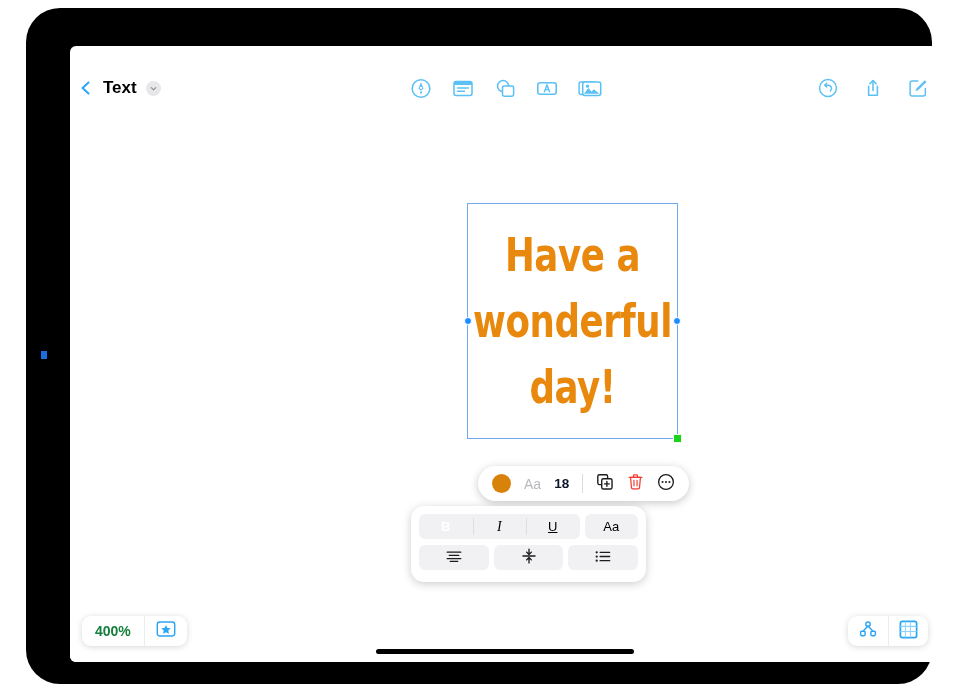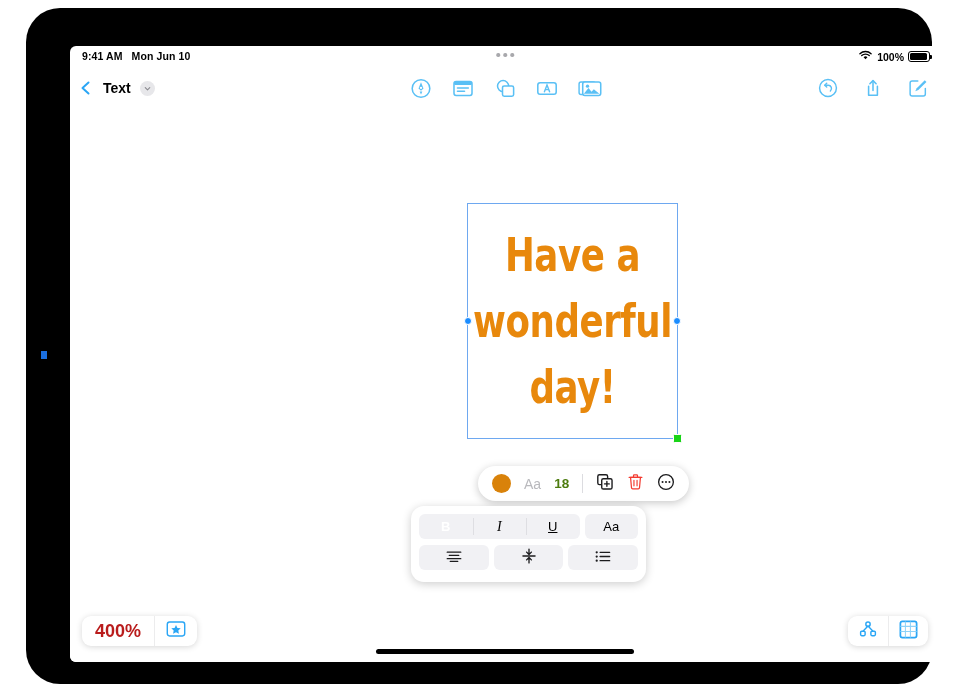--- a/index.html
+++ b/index.html
@@ -20,21 +20,21 @@
   .multitask{position:absolute;left:50%;top:7px;transform:translateX(-50%);display:flex;gap:3.5px;}
   .multitask i{width:3.5px;height:3.5px;border-radius:50%;background:#a8a8ac;display:block;}
   .batt{position:relative;width:22px;height:11px;border:1.2px solid #000;border-radius:3px;box-sizing:border-box;}
   .batt::after{content:"";position:absolute;right:-3.2px;top:3px;width:1.8px;height:4px;background:#000;border-radius:0 1px 1px 0;}
   .batt i{position:absolute;left:1.3px;top:1.3px;bottom:1.3px;width:17px;background:#000;border-radius:1.5px;display:block;}
 
   
   .navbar{position:absolute;left:0;top:22px;width:870px;height:40px;}
   .nav-left{position:absolute;left:8px;top:0;height:40px;display:flex;align-items:center;gap:9px;}
   .chev-back{width:16px;height:16px;display:block;}
-  .doc-title{font-size:14px;font-weight:bold;color:#000;}
+  .doc-title{font-size:17px;font-weight:bold;color:#000;}
   .title-chev{width:15px;height:15px;border-radius:50%;background:#e7e7ea;display:flex;align-items:center;justify-content:center;}
   .nav-center{position:absolute;left:50%;top:0;transform:translateX(-50%);height:40px;display:flex;align-items:center;gap:19px;}
   .nav-right{position:absolute;right:10px;top:0;height:40px;display:flex;align-items:center;gap:22px;}
   .tbi{width:23px;height:23px;display:block;cursor:pointer;}
 
   
   .canvas{position:absolute;left:0;top:62px;width:870px;height:554px;background:#fff;overflow:hidden;}
 
   
   .selbox{position:absolute;left:397px;top:95px;width:211px;height:236px;
@@ -49,21 +49,21 @@
     color:#e8880c;font-weight:bold;font-size:46px;line-height:1.44;
     text-align:center;letter-spacing:-0.5px;
     font-family:"Liberation Sans Narrow","DejaVu Sans Condensed","Liberation Sans",sans-serif;
     transform:scaleX(0.86);}
 
   
   .ctxbar{position:absolute;left:408px;top:358px;height:35px;background:#fff;border-radius:18px;
     box-shadow:0 2px 9px rgba(0,0,0,.22);display:flex;align-items:center;padding:0 14px;gap:13px;}
   .ctxbar .swatch{width:19px;height:19px;border-radius:50%;background:#d9820a;cursor:pointer;}
   .ctxbar .aa{font-size:14px;color:#b9b9bd;font-weight:normal;cursor:pointer;}
-  .ctxbar .fsz{font-size:13.5px;color:#4d7c0f;font-weight:bold;cursor:pointer;}
+  .ctxbar .fsz{font-size:13.5px;color:#0f172a;font-weight:bold;cursor:pointer;}
   .ctxbar .sep{width:1px;height:19px;background:#dcdce0;}
   .ctxarrow{position:absolute;left:463px;top:390px;width:0;height:0;
     border-left:8px solid transparent;border-right:8px solid transparent;border-top:8px solid #fff;}
 
   
   .fmtpanel{position:absolute;left:341px;top:398px;width:235px;height:76px;background:#fff;
     border-radius:13px;box-shadow:0 2px 10px rgba(0,0,0,.2);padding:8px;box-sizing:border-box;}
   .fmtrow{display:flex;gap:5px;}
   .fmtrow+.fmtrow{margin-top:6px;}
   .fbtn{flex:1;height:25px;background:#f1f1f4;border-radius:6px;display:flex;align-items:center;
@@ -73,21 +73,21 @@
   .fbtn.i{font-style:italic;font-family:"Liberation Serif",serif;font-size:14px;}
   .fbtn.u{text-decoration:underline;}
   .fgroup{flex:3;display:flex;background:#f1f1f4;border-radius:6px;overflow:hidden;}
   .fgroup .fbtn{border-radius:0;background:transparent;position:relative;}
   .fgroup .fbtn+.fbtn::before{content:"";position:absolute;left:0;top:4px;bottom:4px;width:1px;background:#dedee2;}
   .fgroup .fbtn.active::before{display:none;}
 
   
   .zoompill{position:absolute;left:12px;bottom:16px;height:30px;background:#fff;border-radius:9px;
     box-shadow:0 1px 6px rgba(0,0,0,.16);display:flex;align-items:center;}
-  .zoompill .zv{padding:0 13px;font-size:18px;color:#b91c1c;font-weight:bold;cursor:pointer;}
+  .zoompill .zv{padding:0 13px;font-size:14px;color:#15803d;font-weight:bold;cursor:pointer;}
   .zoompill .zsep{width:1px;height:30px;background:#ececed;}
   .zoompill .zb{padding:0 11px;display:flex;align-items:center;cursor:pointer;}
   .brpill{position:absolute;right:12px;bottom:16px;height:30px;background:#fff;border-radius:9px;
     box-shadow:0 1px 6px rgba(0,0,0,.16);display:flex;align-items:center;}
   .brpill .bb{padding:0 10px;display:flex;align-items:center;cursor:pointer;}
   .brpill .bsep{width:1px;height:30px;background:#ececed;}
 
   .homebar{position:absolute;left:50%;bottom:8px;transform:translateX(-50%);
     width:258px;height:5px;background:#000;border-radius:3px;}
   .edgemark{position:absolute;left:14px;top:338px;width:8px;height:10px;}
@@ -99,44 +99,20 @@
   <div class="device">
 
     <div class="edgemark">
       <svg viewBox="0 0 8 10" width="8" height="10">
           <rect x="1" y="1" width="6" height="8" fill="#1a6fe0"></rect>
         </svg>
     </div>
 
     <div class="screen">
 
-      <div class="statusbar">
-        <div class="status-left">
-          <span>9:41 AM</span>
-          <span>Mon Jun 10</span>
-        </div>
-        <div class="multitask">
-          <i></i>
-            <i></i>
-            <i></i>
-        </div>
-        <div class="status-right">
-          <span>
-            <svg viewBox="0 0 16 12" width="15" height="11">
-              <path d="M8 10.2 L5.9 7.9 A3.1 3.1 0 0 1 10.1 7.9 Z" fill="#000"></path>
-              <path d="M3.9 6.1 A5.9 5.9 0 0 1 12.1 6.1" stroke="#000" stroke-width="1.5" fill="none" stroke-linecap="round"></path>
-              <path d="M1.9 4.1 A8.8 8.8 0 0 1 14.1 4.1" stroke="#000" stroke-width="1.5" fill="none" stroke-linecap="round"></path>
-            </svg>
-          </span>
-          <span>100%</span>
-          <span class="batt">
-              <i></i>
-            </span>
-        </div>
-      </div>
 
       <div class="navbar">
         <div class="nav-left">
           <span class="chev-back">
             <svg viewBox="0 0 16 16" width="16" height="16">
               <path d="M10.5 2.5 L4.5 8 L10.5 13.5" stroke="#2ba6f5" stroke-width="2" fill="none" stroke-linecap="round" stroke-linejoin="round"></path>
             </svg>
           </span>
           <span class="doc-title">Text</span>
           <span class="title-chev">

